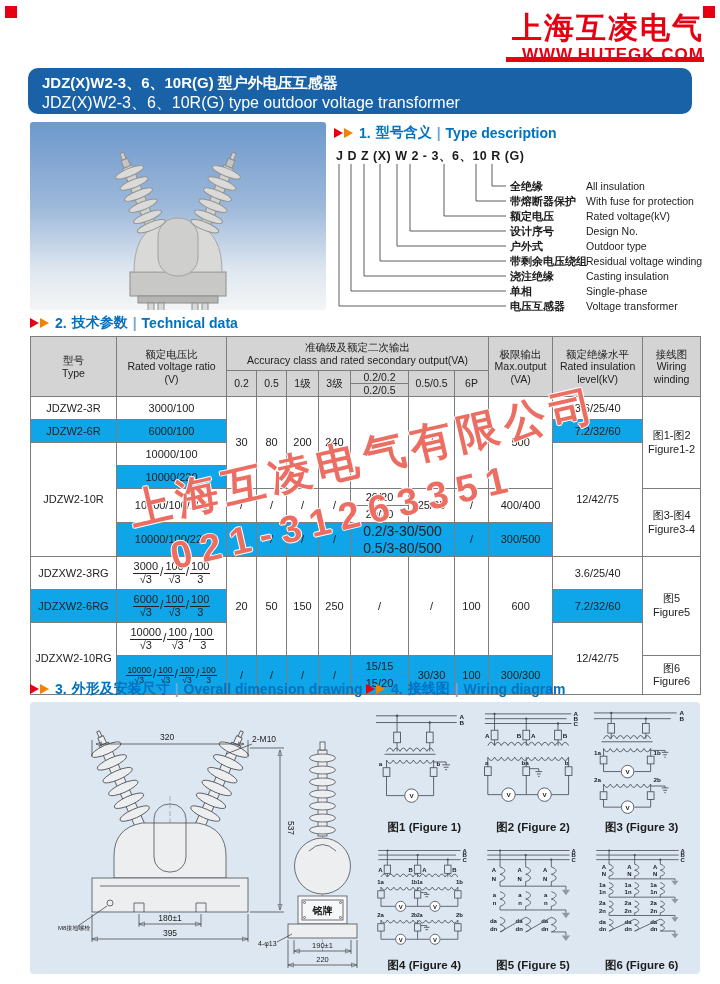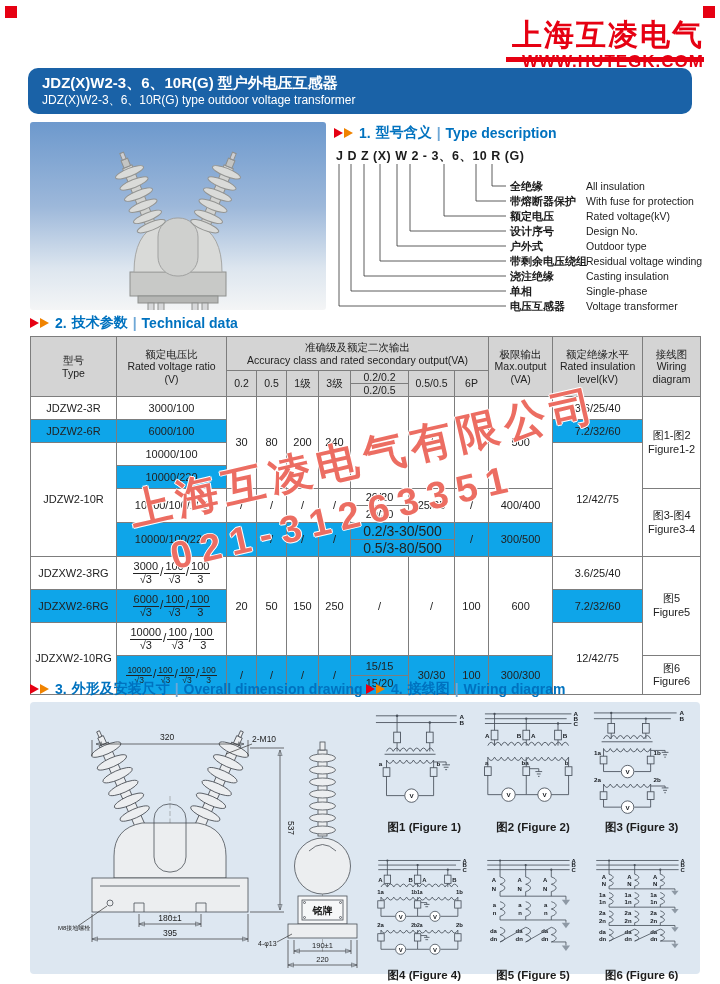--- a/index.html
+++ b/index.html
@@ -1,28 +1,28 @@
 <!DOCTYPE html>
 <html><head>
 <meta charset="utf-8">
 <style>
   html,body{margin:0;padding:0;background:#fff;}
   .page{position:relative;width:720px;height:984px;background:#fff;overflow:hidden;
         font-family:"Liberation Sans","DejaVu Sans",sans-serif;color:#222;}
   .corner{position:absolute;width:12px;height:12px;background:#e60012;top:6px;}
   .corner.l{left:5px;}
   .corner.r{right:5px;}
-  .logo{position:absolute;top:19px;right:16px;text-align:right;line-height:1.05;}
+  .logo{position:absolute;top:12px;right:16px;text-align:right;line-height:1.05;}
   .logo-cn{font-size:30px;font-weight:bold;color:#e60012;letter-spacing:2px;}
   .logo-url{font-size:17px;font-weight:bold;color:#e60012;letter-spacing:1px;margin-top:2px;}
   .logo-bar{position:absolute;top:57px;right:16px;width:198px;height:5px;background:#e60012;}
   .titlebar{position:absolute;left:28px;top:68px;width:664px;height:46px;background:#1a62a7;
             border-radius:10px;color:#fff;padding:5px 0 0 14px;box-sizing:border-box;}
   .t-cn{font-size:15px;font-weight:bold;line-height:1.3;}
-  .t-en{font-size:12px;line-height:1.3;}
+  .t-en{font-size:16px;line-height:1.3;}
   .sec-head{position:absolute;display:flex;align-items:center;height:18px;white-space:nowrap;}
   .tri{width:0;height:0;border-top:5.5px solid transparent;border-bottom:5.5px solid transparent;display:inline-block;}
   .tr1{border-left:9px solid #e60012;margin-right:1px;}
   .tr2{border-left:9px solid #f08300;margin-right:6px;}
   .sh-no,.sh-cn{font-size:14px;font-weight:bold;color:#0072bf;margin-right:5px;}
   .sh-sep{color:#6fa8d6;font-size:14px;margin-right:5px;font-weight:bold;}
   .sh-en{font-size:14px;font-weight:bold;color:#0072bf;}
   .photo-panel{position:absolute;left:30px;top:122px;width:296px;height:188px;border-radius:3px;overflow:hidden;}
   .typedesc{position:absolute;left:334px;top:124px;width:372px;height:190px;}
   .td-svg{margin-top:4px;}
@@ -53,21 +53,21 @@
   .fsl{display:inline-block;margin:0 1px;font-size:12px;vertical-align:middle;}
   .fracs4 .fr{font-size:8.5px;}
   .watermark{position:absolute;left:128px;top:420px;width:560px;z-index:5;pointer-events:none;
       transform:rotate(-13deg);color:rgba(233,84,70,.85);font-weight:bold;
       text-shadow:1px 0 0 #fff,-1px 0 0 #fff,0 1px 0 #fff,0 -1px 0 #fff;}
   .wm1{font-size:42px;letter-spacing:6px;white-space:nowrap;}
   .wm2{font-size:38px;letter-spacing:9px;margin:4px 0 0 30px;white-space:nowrap;}
   .panel{position:absolute;top:702px;height:272px;background:#dde7f1;border-radius:4px;box-sizing:border-box;}
   .p3{left:30px;width:382px;padding:4px 0 0 0;}
   .p4{left:366px;width:334px;padding:5px 4px;}
-  .wgrid{display:grid;grid-template-columns:repeat(3,1fr);row-gap:20px;}
+  .wgrid{display:grid;grid-template-columns:repeat(3,1fr);row-gap:10px;}
   .wcell{text-align:center;}
   .figcap{font-size:11.5px;font-weight:bold;color:#1c1c1c;margin-top:1px;}
   .wfig line,.wfig path,.wfig rect,.wfig circle,.wfig polyline{stroke:#48505a;stroke-width:.9;fill:none;}
   .wfig text{fill:#14181d;font-size:6.5px;font-weight:bold;stroke:none;}
   .wfig .tiny{font-size:5.5px;}
   .wfig .dot{fill:#48505a;stroke:none;}
   .wfig .mtr{fill:#fff;}
   .wfig .gt{fill:#8e99a5;stroke:none;}
   .dim text{fill:#1c1c1c;font-size:8.5px;stroke:none;}
   .dim .sm{font-size:6px;}
@@ -228,21 +228,21 @@
             <div>(VA)</div>
           </th>
       <th rowspan="2">
         <div>额定绝缘水平</div>
             <div>Rated insulation</div>
             <div>level(kV)</div>
           </th>
       <th rowspan="2">
         <div>接线图</div>
             <div>Wiring</div>
-            <div>diagram</div>
+            <div>winding</div>
           </th>
     </tr>
     <tr class="h2">
       <th>0.2</th>
       <th>0.5</th>
       <th>1级</th>
       <th>3级</th>
       <th class="hpair">
         <div>0.2/0.2</div>
             <div>0.2/0.5</div>

